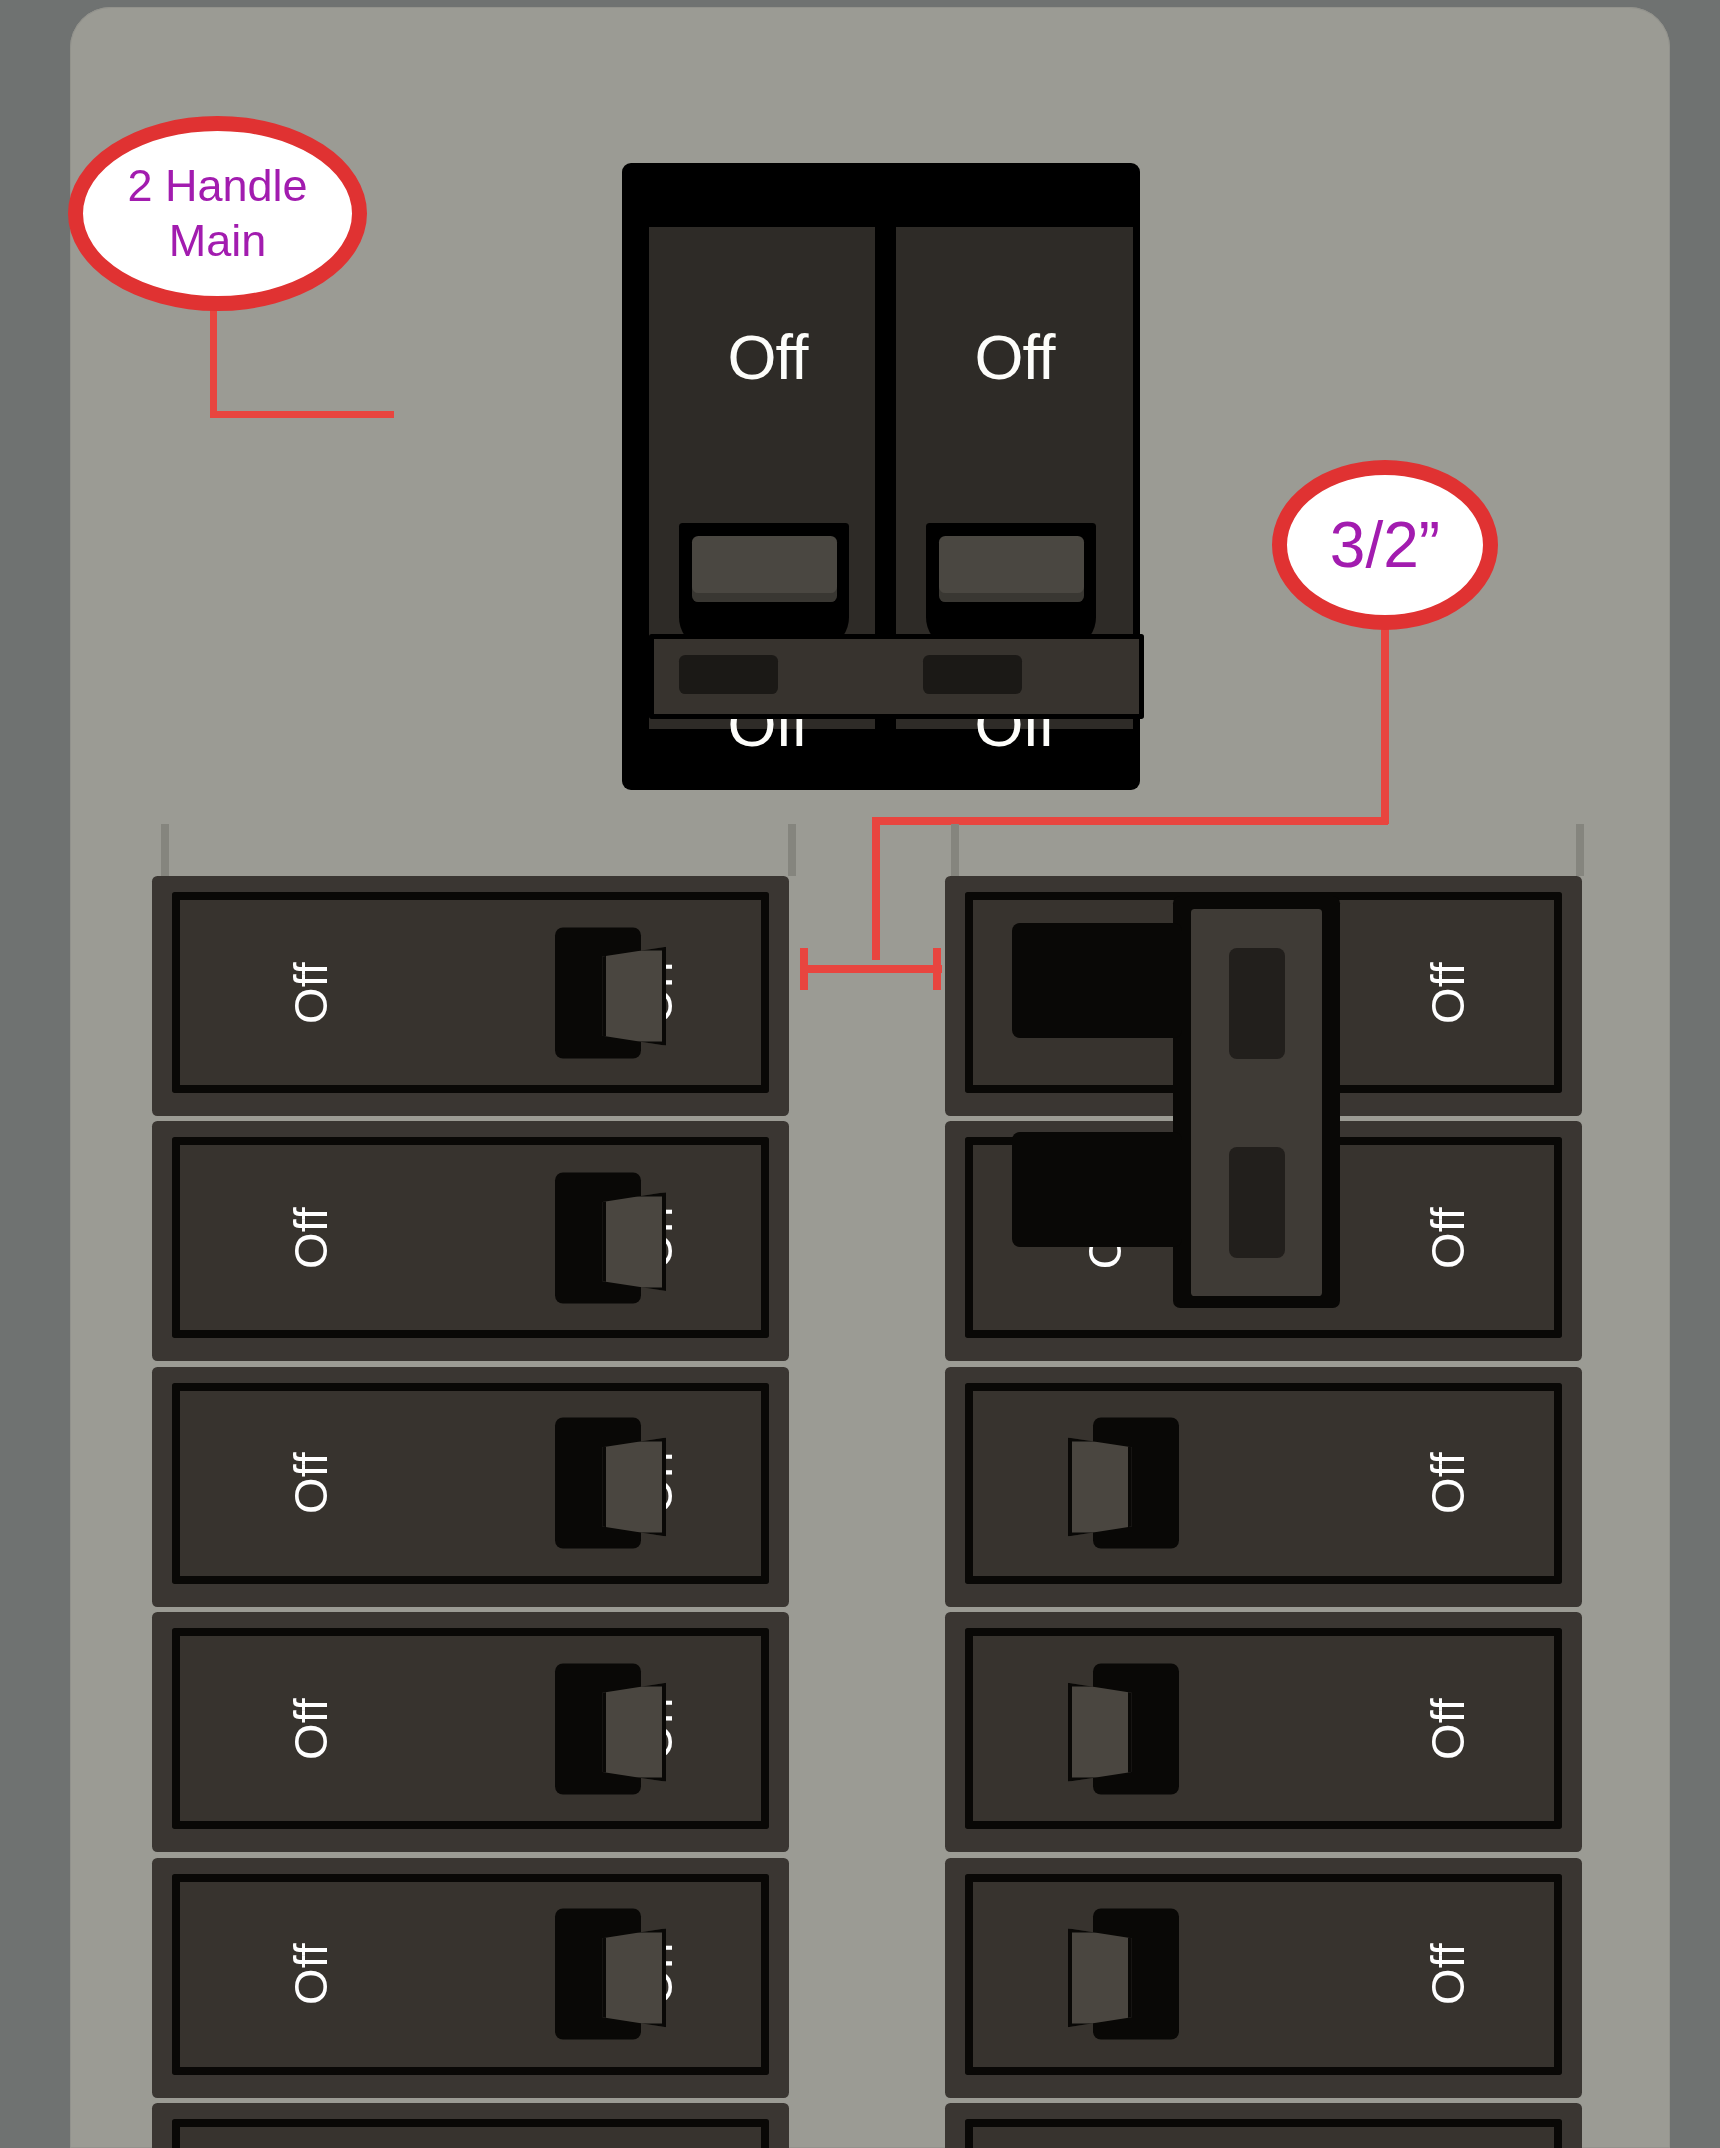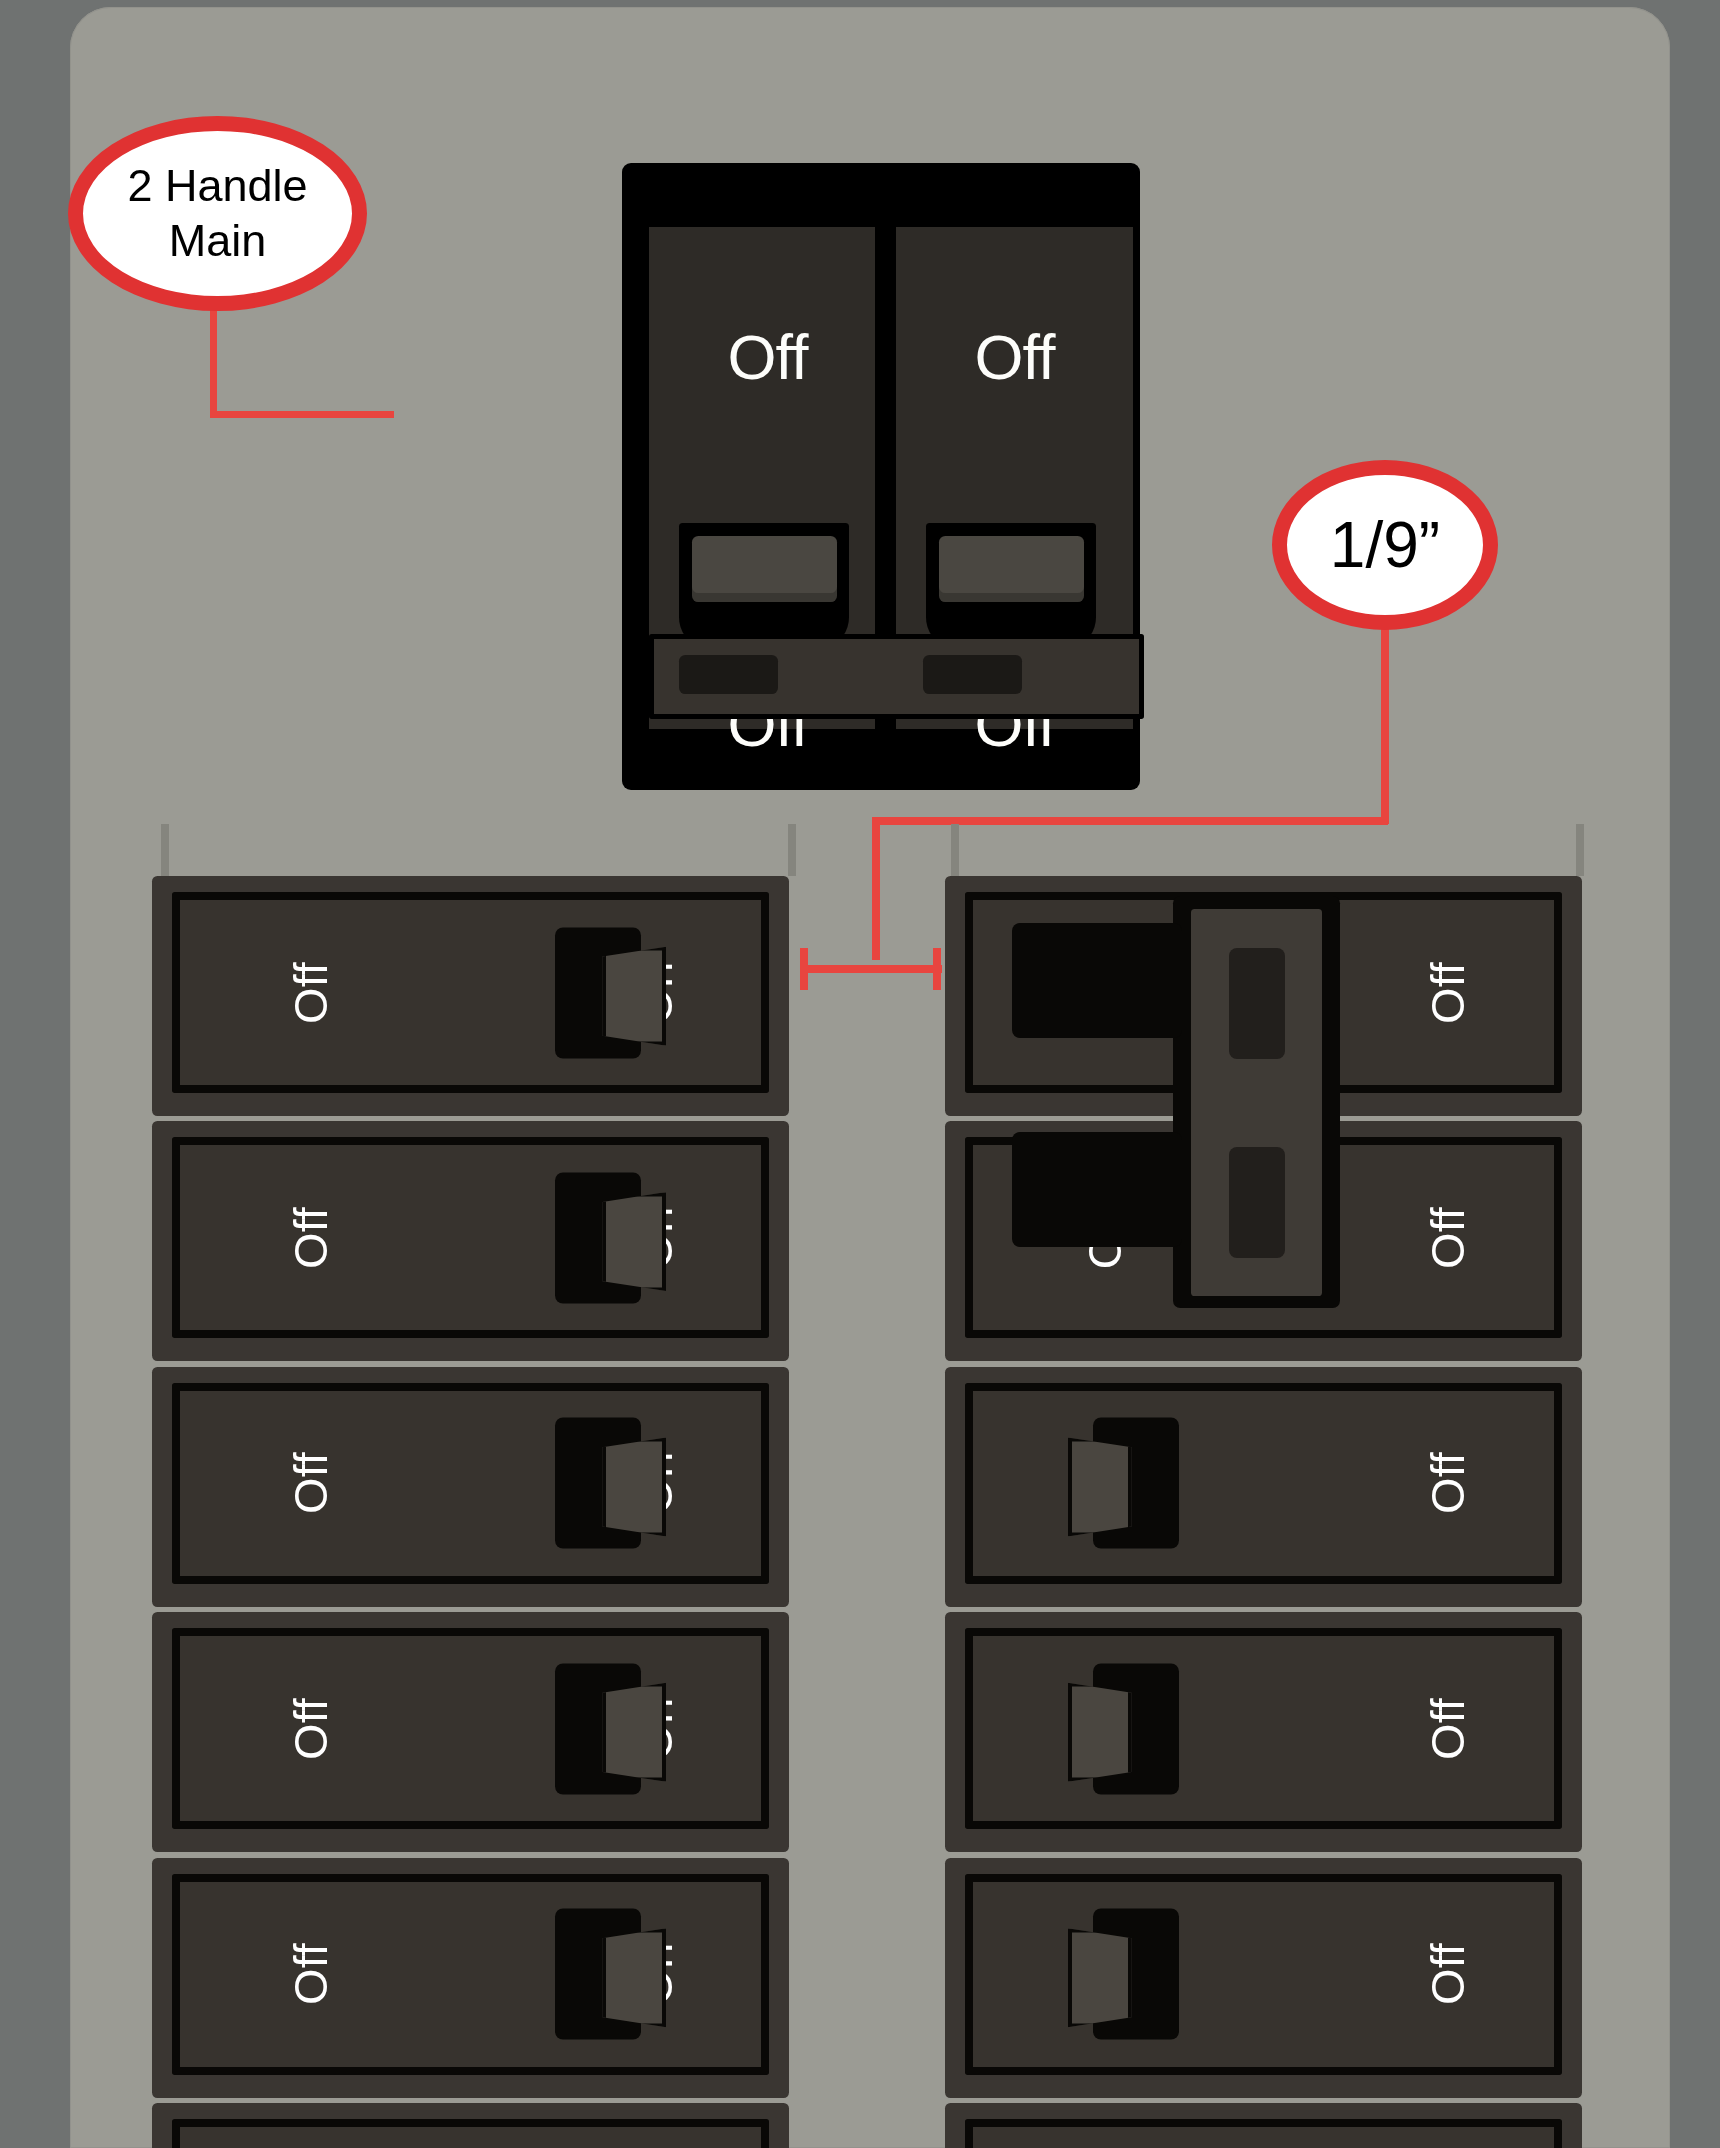--- a/index.html
+++ b/index.html
@@ -29,21 +29,21 @@
   .mb-footer{position:absolute;left:27px;top:471px;width:485px;height:75px;
        background:#37332e;border:5.4px solid #000;border-radius:2.7px;}
   .mb-pip{position:absolute;top:16px;width:99px;height:39px;background:#1b1916;
        border-radius:6.3px;}
   #mb-pip-left{left:25px;} #mb-pip-right{left:269px;}
   .mb-divider{position:absolute;left:253px;top:64px;width:12.5px;height:502px;background:#000;}
 
   
   .callout{position:absolute;background:#fff;border:15px solid #e03232;
        border-radius:50%;display:flex;align-items:center;justify-content:center;
-       text-align:center;color:#000000;box-sizing:border-box;}
+       text-align:center;color:#a21caf;box-sizing:border-box;}
   #callout-main{left:68px;top:116px;width:299px;height:195px;
        font-size:45px;line-height:1.22;}
   #callout-half{left:1272px;top:460px;width:226px;height:170px;
        font-size:64px;line-height:1;}
 
   
   .lead{position:absolute;background:#e8453f;}
   #lead-main-v{left:210px;top:304px;width:7.2px;height:113px;}
   #lead-main-h{left:210px;top:411px;width:184px;height:7.2px;}
   #lead-half-v{left:1381px;top:618px;width:8px;height:206px;}
@@ -127,21 +127,21 @@
   <div>
     <div>2 Handle</div>
     <div>Main</div>
   </div>
 </div>
 
 <div class="lead" id="lead-half-v"></div>
 <div class="lead" id="lead-half-h"></div>
 <div class="lead" id="lead-half-v2"></div>
 <div class="callout" id="callout-half">
-  <span>1/9”</span>
+  <span>3/2”</span>
 </div>
 
 <div id="dim-cap-l"></div>
 <div id="dim-bar"></div>
 <div id="dim-cap-r"></div>
 
 <div class="stub" style="left:161px;top:824px;"></div>
 <div class="stub" style="left:788px;top:824px;"></div>
 <div class="stub" style="left:951px;top:824px;"></div>
 <div class="stub" style="left:1576px;top:824px;"></div>

